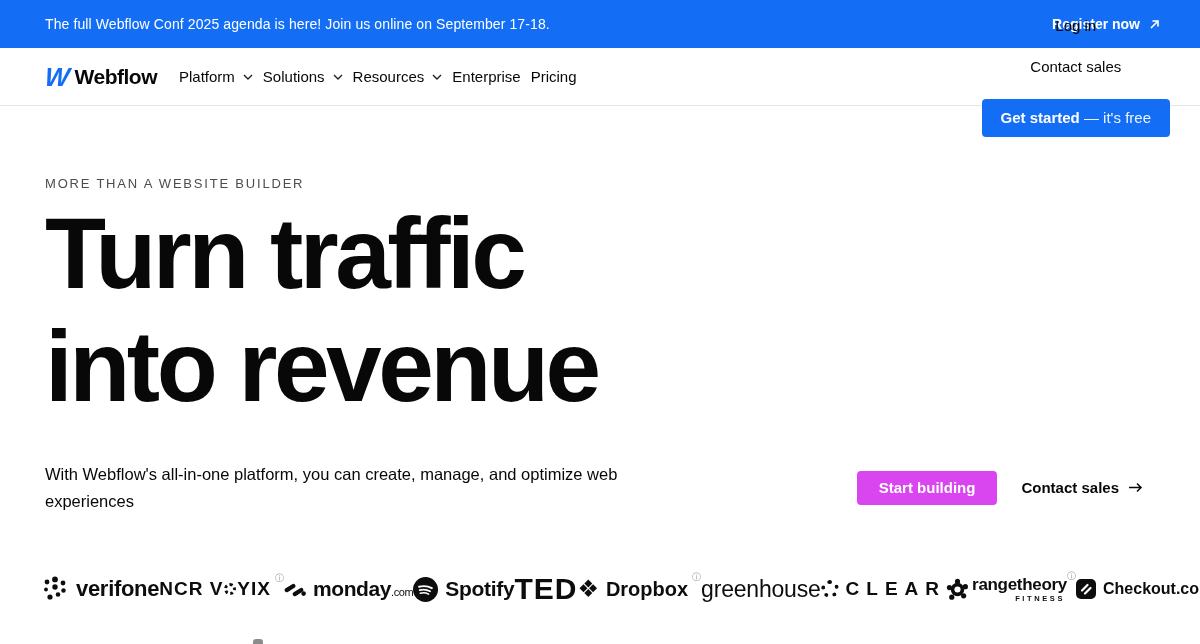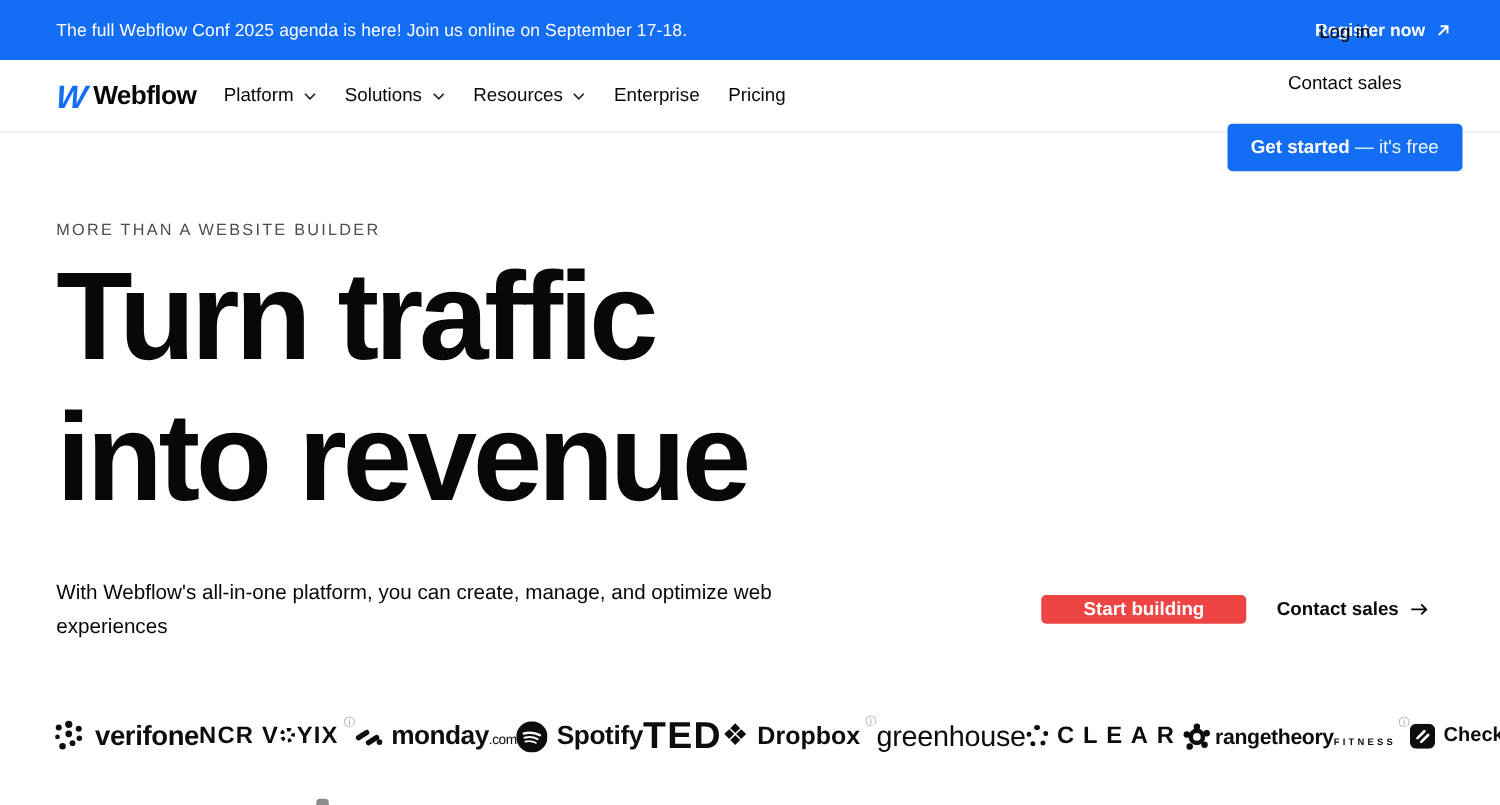--- a/index.html
+++ b/index.html
@@ -13,42 +13,42 @@
   .banner-msg { letter-spacing:.1px; }
   .banner-cta { display:flex; align-items:center; gap:9px; font-weight:700; cursor:pointer; }
 
   
   .nav { height:58px; display:flex; align-items:center; padding:0 30px 0 45px;
          border-bottom:1px solid #e6e6e6; background:#fff; }
   .brand { display:flex; align-items:center; gap:7px; cursor:pointer; }
   .w-mark { color:#146EF5; font-weight:900; font-style:italic; font-size:26px;
             line-height:1; letter-spacing:-2px; transform:skewX(-6deg); }
   .brand-name { font-weight:800; font-size:21px; letter-spacing:-.5px; }
-  .nav-links { display:flex; align-items:center; gap:23px; margin-left:22px; font-size:15px; }
+  .nav-links { display:flex; align-items:center; gap:10px; margin-left:22px; font-size:15px; }
   .nav-link { display:flex; align-items:center; gap:8px; cursor:pointer; padding:6px 0; }
   .nav-right { margin-left:auto; display:flex; align-items:center; gap:24px; font-size:15px;flex-direction:column; }
   .nav-right .txt-link { cursor:pointer; }
   .get-started { background:#146EF5; color:#fff; border:none; border-radius:4px;
                  height:38px; padding:0 19px; font-size:15px; cursor:pointer;
                  display:flex; align-items:center; font-family:inherit; }
   .get-started .bold { font-weight:700; }
   .get-started .rest { font-weight:400; opacity:.92; white-space:pre; }
 
   
   .hero { padding:0 45px; }
   .eyebrow { margin-top:70px; font-size:13px; letter-spacing:1.8px; color:#4d4d4d;
              font-weight:500; }
   .headline { margin-top:6px; font-size:100px; line-height:113px; font-weight:700;
               letter-spacing:-3.5px; color:#080808; }
   .hero-bottom { display:flex; justify-content:space-between; align-items:center;
                  margin-top:38px; }
   .desc { width:640px; font-size:16.5px; line-height:1.62; color:#080808; }
   .cta-row { display:flex; align-items:center; gap:24px; padding-right:12px; }
-  .start-building { background:#ef4444; color:#fff; border:none; border-radius:4px;
-                    height:23px; padding:0 34px; font-size:15px; font-weight:600;
+  .start-building { background:#d946ef; color:#fff; border:none; border-radius:4px;
+                    height:34px; padding:0 22px; font-size:15px; font-weight:600;
                     cursor:pointer; font-family:inherit; }
   .contact-link { display:flex; align-items:center; gap:9px; font-size:15px;
                   font-weight:700; cursor:pointer; }
 
   
   .logo-bar { display:flex; align-items:center; justify-content:space-between;
               padding:0 42px; margin-top:54px; height:42px; color:#0d0d0d; }
   .logo { display:flex; align-items:center; gap:7px; white-space:nowrap; }
   .lg-verifone { font-size:22px; font-weight:600; letter-spacing:-.3px; }
   .lg-ncr { font-size:19px; font-weight:700; letter-spacing:1px; }
@@ -57,21 +57,21 @@
   .lg-monday { font-size:21px; font-weight:700; letter-spacing:-.4px; }
   .lg-monday .dotcom { font-size:11px; font-weight:400; }
   .lg-spotify { font-size:21px; font-weight:700; letter-spacing:-.3px; }
   .lg-ted { font-size:30px; font-weight:900; letter-spacing:1px; }
   .lg-dropbox { font-size:20px; font-weight:700; }
   .dropbox-glyph { font-size:24px; line-height:1; }
   .lg-greenhouse { font-size:23px; font-weight:400; letter-spacing:-.2px; }
   .lg-clear { font-size:19px; font-weight:700; letter-spacing:7px; }
   .clear-circle { display:inline-block; width:18px; height:18px; border:4px dotted #0d0d0d;
                   border-radius:50%; }
-  .ot-text { display:flex; flex-direction:row; line-height:1;align-items:center; }
+  .ot-text { display:flex; flex-direction:column; line-height:1;align-items:center; }
   .ot-main { font-size:17px; font-weight:700; letter-spacing:-.3px; }
   .ot-sub { font-size:7.5px; letter-spacing:2.6px; font-weight:600; align-self:flex-end;
             margin-top:2px; padding-right:2px; }
   .lg-checkout { font-size:16px; font-weight:700; }
   .info-mark { font-size:9px; color:#9a9a9a; align-self:flex-start; margin:-6px 0 0 -3px; }
 
   .partial-speck { position:absolute; left:253px; top:639px; width:10px; height:5px;
                    background:#8c8c8c; border-radius:3px 3px 0 0; }
   svg { display:block; }
 </style>

